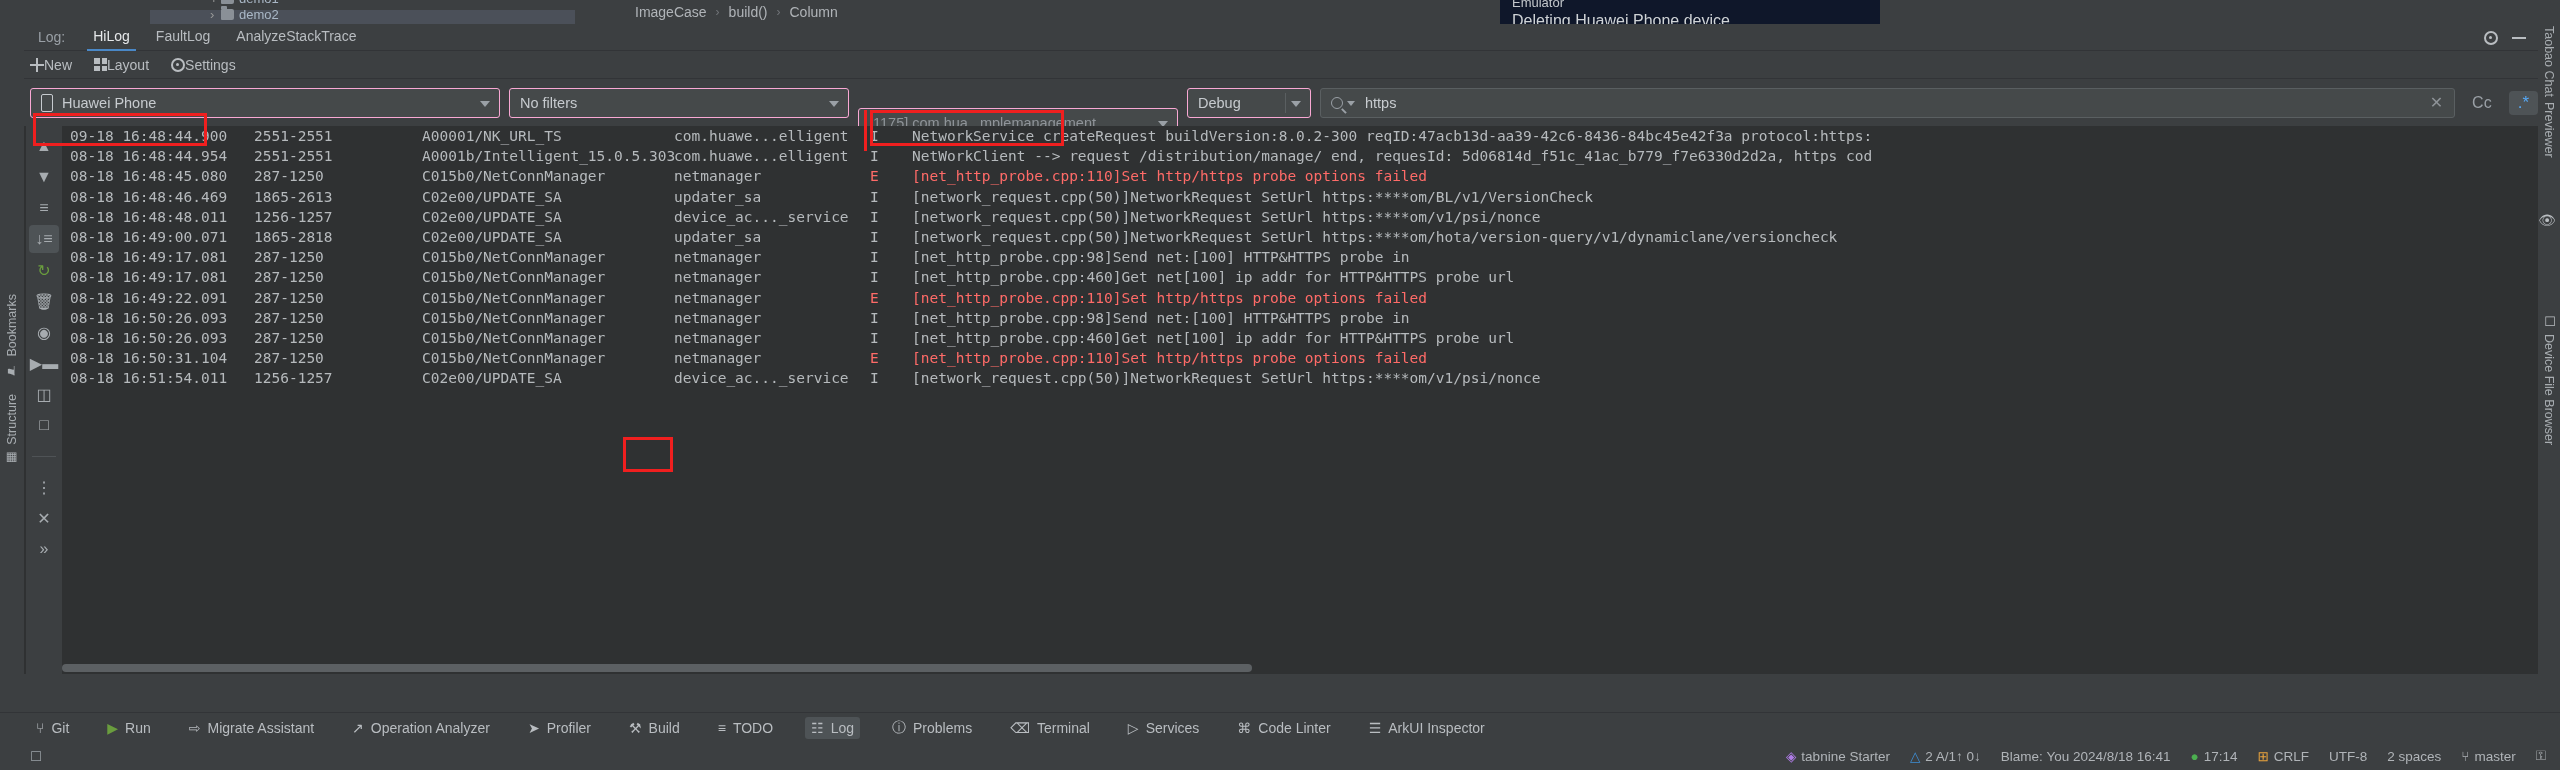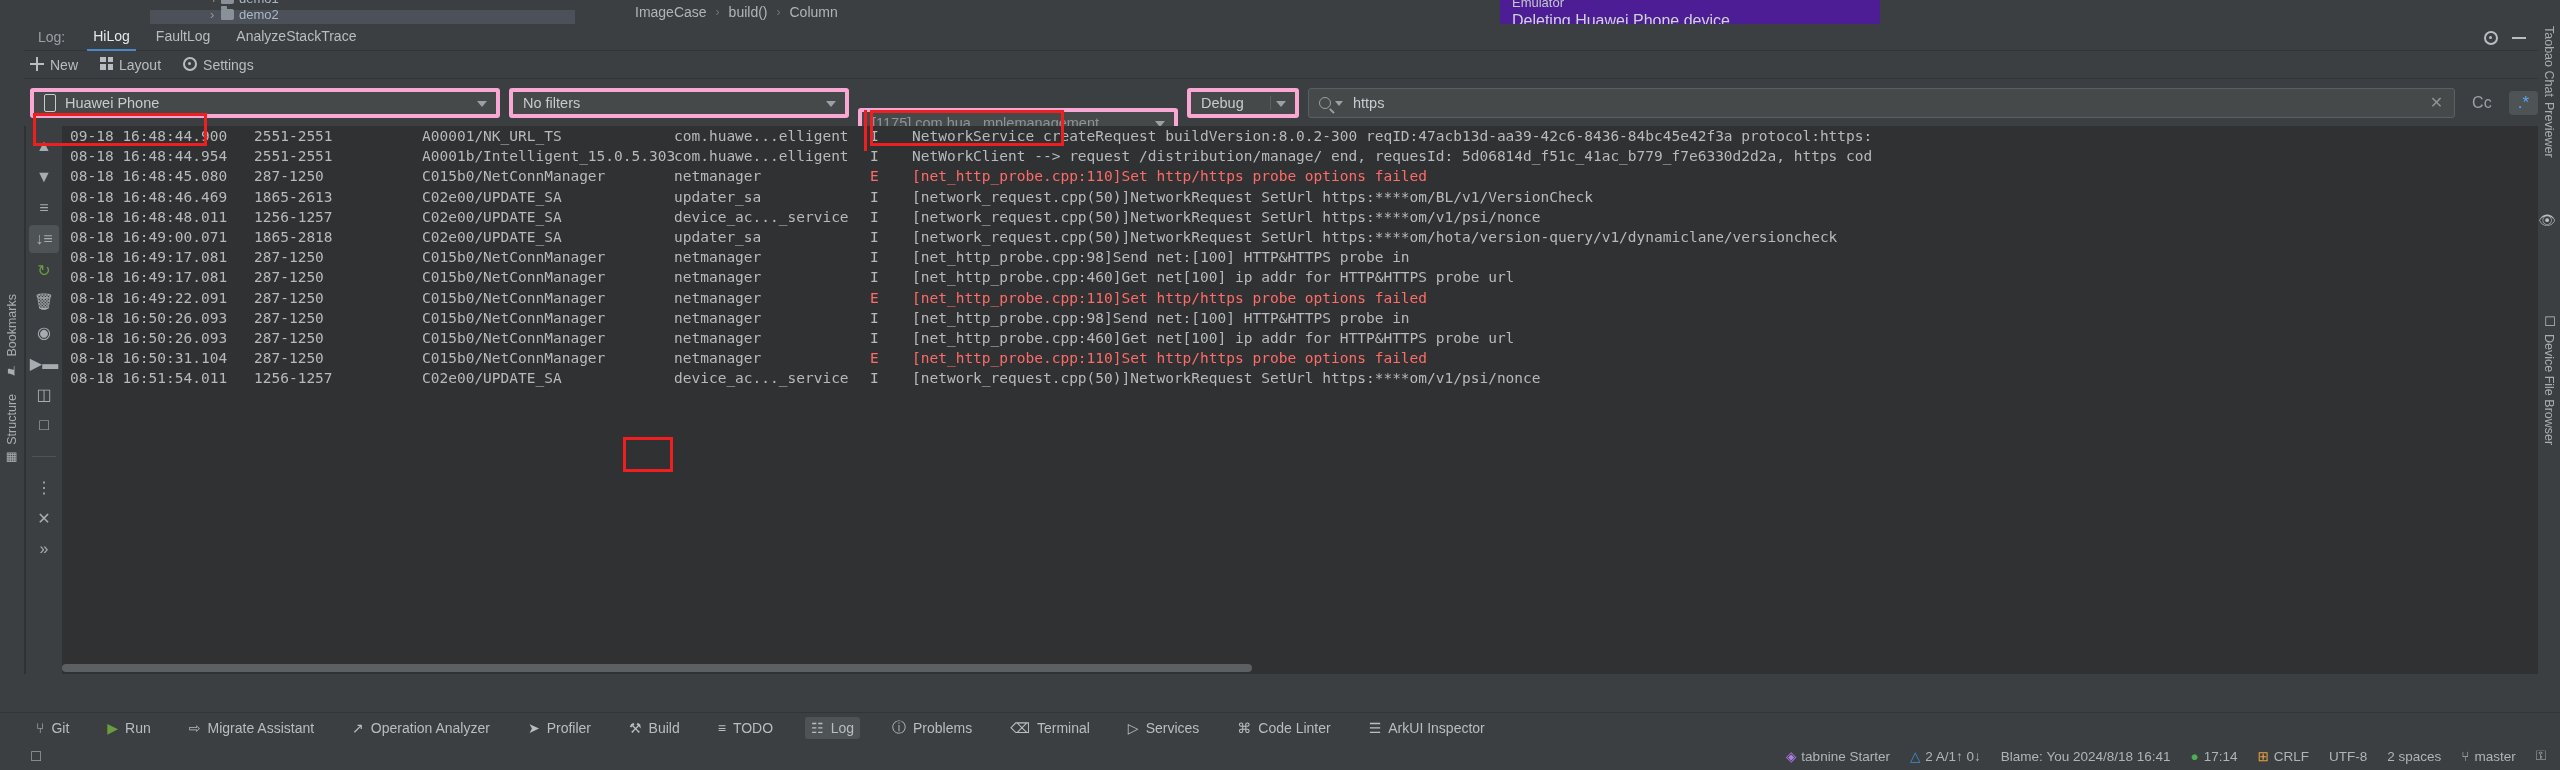--- a/index.html
+++ b/index.html
@@ -18,52 +18,52 @@
   .tree-row { position:absolute; font-size: 13px; color:#a9b7c6; white-space:nowrap; }
   .tree-row .chev { display:inline-block; width:11px; color:#999; }
   .folder-ico { display:inline-block; width:13px; height:11px; background:#8a9097; border-radius:1px 2px 2px 1px; vertical-align:-1px; margin-right:5px; position:relative; }
   .folder-ico:before { content:""; position:absolute; left:0; top:-3px; width:6px; height:3px; background:#8a9097; border-radius:1px 1px 0 0; }
   .tree-sel { position:absolute; left:75px; top:10px; width:425px; height:15px; background:#4b5059; }
 
   .breadcrumb { position:absolute; left:635px; top:0; height:24px; display:flex; align-items:center; gap:9px;
     font-size:14px; color:#b0b4b8; background:#3c3f41; padding-right:10px; }
   .bc-sep { color:#707478; font-size:12px; }
 
-  .emul-panel { position:absolute; left:1500px; top:0; width:380px; height:24px; background:#4c1d95; color:#c3c7cb; }
+  .emul-panel { position:absolute; left:1500px; top:0; width:380px; height:24px; background:#0f172a; color:#c3c7cb; }
   .emul-title { position:absolute; left:12px; top:-5px; font-size:13px; }
   .emul-sub { position:absolute; left:12px; top:12px; font-size:16px; color:#cfd3d6; white-space:nowrap;}
 
   
   .logwin { position:absolute; left:0; top:24px; width:2538px; height:688px; background:#3c3f41; }
 
   .tabbar { position:absolute; left:0; top:0; width:2538px; height:27px; background:#3c3f41;
     border-bottom:1px solid #323437; display:flex; align-items:center; padding-left:38px; }
   .tabbar .lbl { font-size:14px; color:#9aa0a6; margin-right:18px; }
   .tab { position:relative; font-size:14px; color:#b9bdc1; padding:4px 10px 6px 10px; margin-right:6px; cursor:default; }
   .tab.active { color:#e6e8ea; }
   .tab.active:after { content:""; position:absolute; left:4px; right:4px; bottom:-1px; height:2px; background:#4a88c7; }
 
   .tabbar-right { position:absolute; right:6px; top:0; height:27px; display:flex; align-items:center; gap:14px; padding-right:6px; }
 
   .actionbar { position:absolute; left:0; top:27px; width:2538px; height:28px; background:#3c3f41;
     border-bottom:1px solid #323437; display:flex; align-items:center; padding-left:30px; gap:22px; }
-  .act { display:flex; gap:6px; font-size:14px; color:#b9bdc1; }
+  .act { display:flex; align-items:center; font-size:14px; color:#b9bdc1; }
 
   .filterbar { position:absolute; left:0; top:56px; width:2538px; height:46px; background:#3c3f41;
     display:flex; align-items:center; padding-left:30px; gap:9px; }
 
-  .combo { position:relative; height:30px; background:#45494a; border:4px solid #f9a8d4; border-radius:3px;
+  .combo { position:relative; height:30px; background:#45494a; border:1px solid #f9a8d4; border-radius:3px;
     display:flex; align-items:center; padding:0 12px 0 10px; font-size:14.5px; color:#c7cbcf; }
   .combo .arrow { position:absolute; right:9px; top:50%; margin-top:-2px; width:0; height:0;
     border-left:5px solid transparent; border-right:5px solid transparent; border-top:6px solid #9aa0a6; }
   .combo.muted { color:#8f9499; }
   #device-combo { width:470px; }
   #filters-combo { width:340px; }
   #process-combo { width:320px;margin-top:39px; }
-  #level-combo { width:112px; padding-right:34px; }
+  #level-combo { width:124px; padding-right:34px; }
   #level-combo .divider { position:absolute; right:24px; top:4px; bottom:4px; width:1px; background:#5a5f61; }
 
   .phone-ico { width:12px; height:18px; border:1.7px solid #c7cbcf; border-radius:2px; margin-right:9px; flex:none; }
 
   .searchbox { position:relative; flex:1; height:30px; background:#45494a; border:1px solid #5a5f61; border-radius:3px;
     display:flex; align-items:center; padding:0 34px 0 10px; font-size:14.5px; color:#c7cbcf; min-width:100px; }
   .searchbox .sval { color:#c8ccd0; }
   .search-ico { width:12px; height:12px; border:1.8px solid #9aa0a6; border-radius:50%; margin-right:4px; flex:none; position:relative; }
   .search-ico:after { content:""; position:absolute; right:-5px; bottom:-4px; width:6px; height:1.8px; background:#9aa0a6; transform:rotate(45deg); }
   .search-caret { width:0;height:0;border-left:4px solid transparent;border-right:4px solid transparent;border-top:5px solid #9aa0a6; margin-right:10px; }

